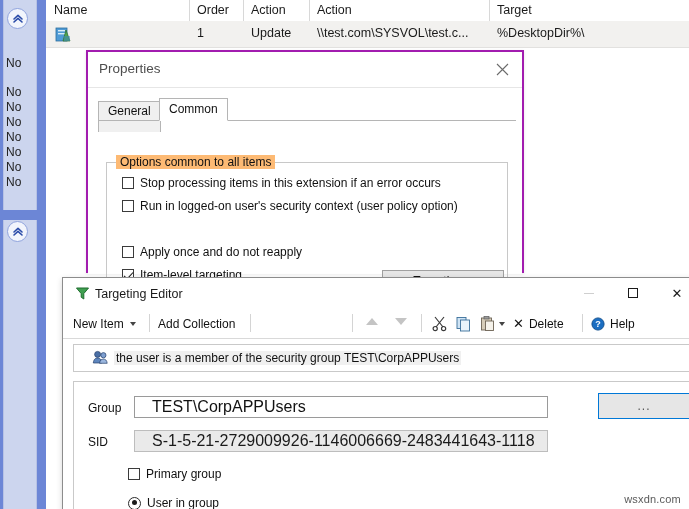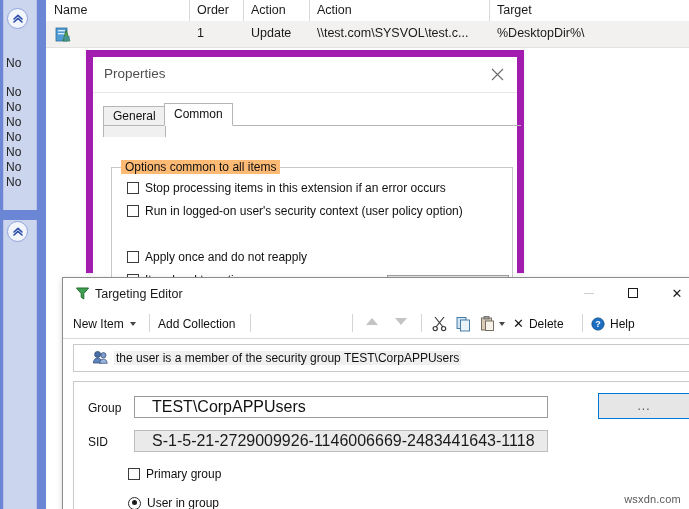--- a/index.html
+++ b/index.html
@@ -109,21 +109,21 @@
     color: #222;
     line-height: 13px;
   }
 
   
   #properties-dialog {
     position: absolute;
     left: 86px; top: 50px;
     width: 438px; height: 223px;
     background: #ffffff;
-    border: 7px solid #a21caf;
+    border: 2px solid #a21caf;
     box-sizing: border-box;
     box-shadow: 0 1px 3px rgba(0,0,0,0.10);
   }
   #prop-titlebar {
     position: relative;
     height: 35px;
     background: #ffffff;
     border-bottom: 1px solid #e6e6e6;
   }
   #prop-title {

